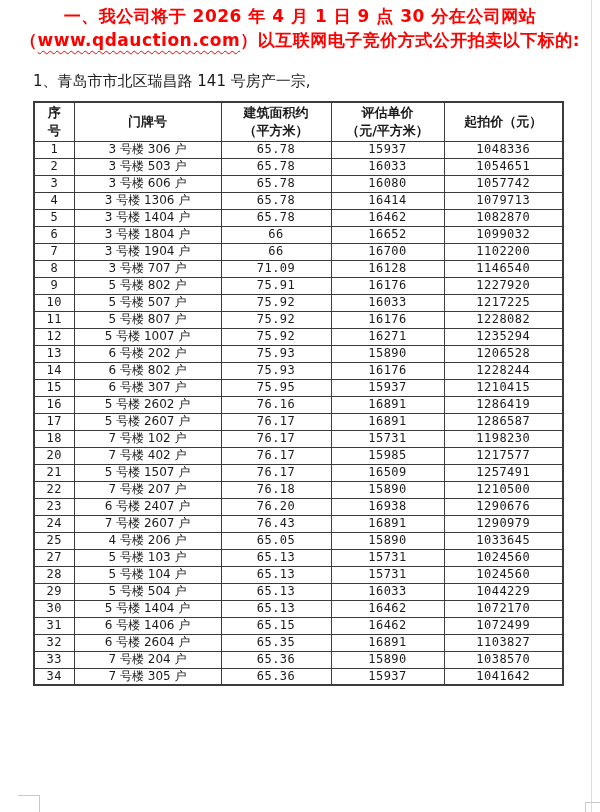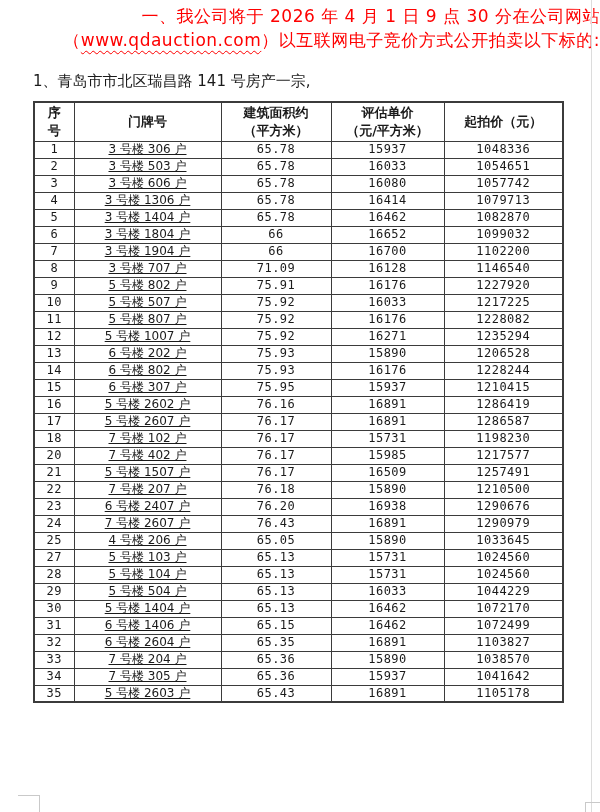--- a/index.html
+++ b/index.html
@@ -6,23 +6,23 @@
   html, body {
     width: 600px; height: 812px;
     background: #ffffff;
     font-family: "DejaVu Sans", "Liberation Sans", sans-serif;
     color: #1a1a1a;
     overflow: hidden;
   }
   .page { position: relative; width: 600px; height: 812px; }
 
   .title-line {
-    text-align: right;
+    text-align: center;
     color: #fe0000;
-    font-weight: normal;
+    font-weight: bold;
     font-size: 17px;
     line-height: 24px;
     letter-spacing: 0.5px;
   }
   .title-1 { padding-top: 4px; }
   .title-2 { margin-top: 0; }
   .url {
     text-decoration: underline;
     text-decoration-style: wavy;
     text-decoration-color: #fe0000;
@@ -57,21 +57,21 @@
     white-space: pre-line;
   }
   table.auction td {
     height: 17px;
     font-size: 12px;
     line-height: 13px;
     padding: 0;
     white-space: nowrap;
   }
   td.num { font-family: "DejaVu Sans Mono", "Liberation Mono", monospace; letter-spacing: 0.5px; }
-  td.addr { font-family: "DejaVu Sans", sans-serif; text-decoration: underline; }
+  td.addr { font-family: "DejaVu Sans", sans-serif; }
 
   .edge-line {
     position: absolute;
     top: 0; left: 591px;
     width: 0; height: 812px;
     border-left: 1px solid #dcdcdc;
   }
   .corner-left {
     position: absolute;
     left: 18px; top: 795px;
@@ -336,27 +336,20 @@
           <td class="num">15890</td>
           <td class="num">1038570</td>
         </tr>
         <tr>
           <td class="num">34</td>
           <td class="addr">7 号楼 305 户</td>
           <td class="num">65.36</td>
           <td class="num">15937</td>
           <td class="num">1041642</td>
         </tr>
-        <tr>
-          <td class="num">35</td>
-          <td class="addr">5 号楼 2603 户</td>
-          <td class="num">65.43</td>
-          <td class="num">16891</td>
-          <td class="num">1105178</td>
-        </tr>
       </tbody>
   </table>
 
   <div class="edge-line"></div>
   <div class="corner-left"></div>
   <div class="corner-right"></div>
 
 </div>
 
 </body></html>

